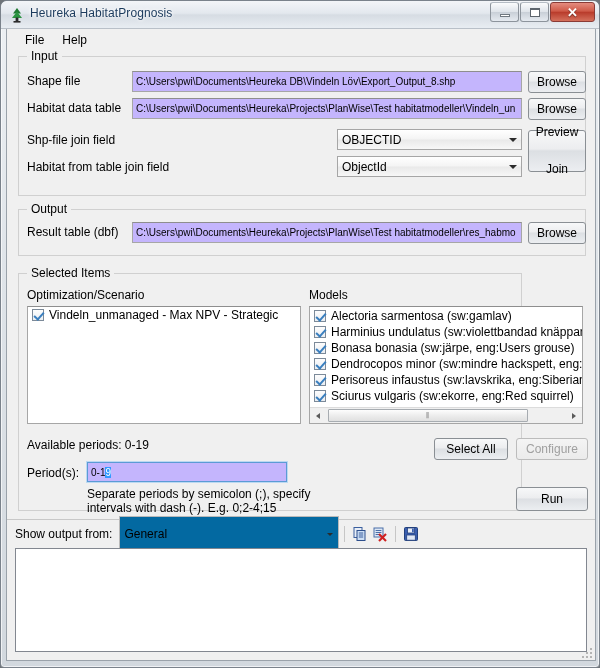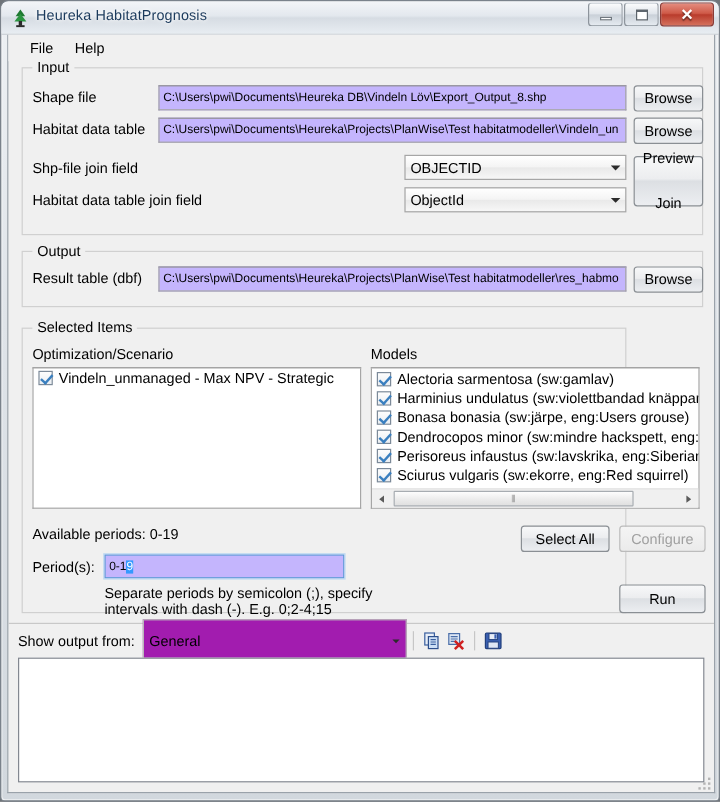--- a/index.html
+++ b/index.html
@@ -241,21 +241,21 @@
       <div class="btn" style="left:509px; top:41px; width:58px; height:22px;">Browse</div>
 
       <div class="lbl" style="left:8px; top:76px;">Shp-file join field</div>
       <div class="combo" style="left:318px; top:72px; width:185px; height:21px;">
         <span>OBJECTID</span>
         <span class="arrowbox">
             <span class="caret"></span>
           </span>
       </div>
 
-      <div class="lbl" style="left:8px; top:103px;">Habitat data table join field</div>
+      <div class="lbl" style="left:8px; top:103px;">Habitat from table join field</div>
       <div class="combo" style="left:318px; top:99px; width:185px; height:21px;">
         <span>ObjectId</span>
         <span class="arrowbox">
             <span class="caret"></span>
           </span>
       </div>
 
       <div class="btn" style="left:509px; top:73px; width:58px; height:42px; flex-direction:column;gap:24px;">
         <span>Preview</span>
         <span>Join</span>
@@ -335,21 +335,21 @@
 
       <div class="btn" style="left:415px; top:164px; width:74px; height:22px;">Select All</div>
       <div class="btn disabled" style="left:497px; top:164px; width:72px; height:22px;">Configure</div>
       <div class="btn" style="left:497px; top:213px; width:72px; height:24px;">Run</div>
     </div>
 
     <div id="outpanel-sep" style="left:0; top:490px; width:588px;"></div>
 
     <div id="outbar" style="left:8px; top:492px; width:580px;">
       <span class="lbl" style="position:static; margin-right:7px;">Show output from:</span>
-      <div class="combo" style="position:relative; left:0; top:0; width:220px; height:36px; border-color:#b9b9b9; background:#a21caf;">
+      <div class="combo" style="position:relative; left:0; top:0; width:220px; height:36px; border-color:#b9b9b9; background:#0369a1;">
         <span>General</span>
         <span class="arrowbox">
             <span class="caret" style="border-top-width:3.5px;border-left-width:3.5px;border-right-width:3.5px;"></span>
           </span>
       </div>
 
       <span class="tool-sep"></span>
 
       <span class="ticon">
         <svg width="16" height="16" viewBox="0 0 16 16">

